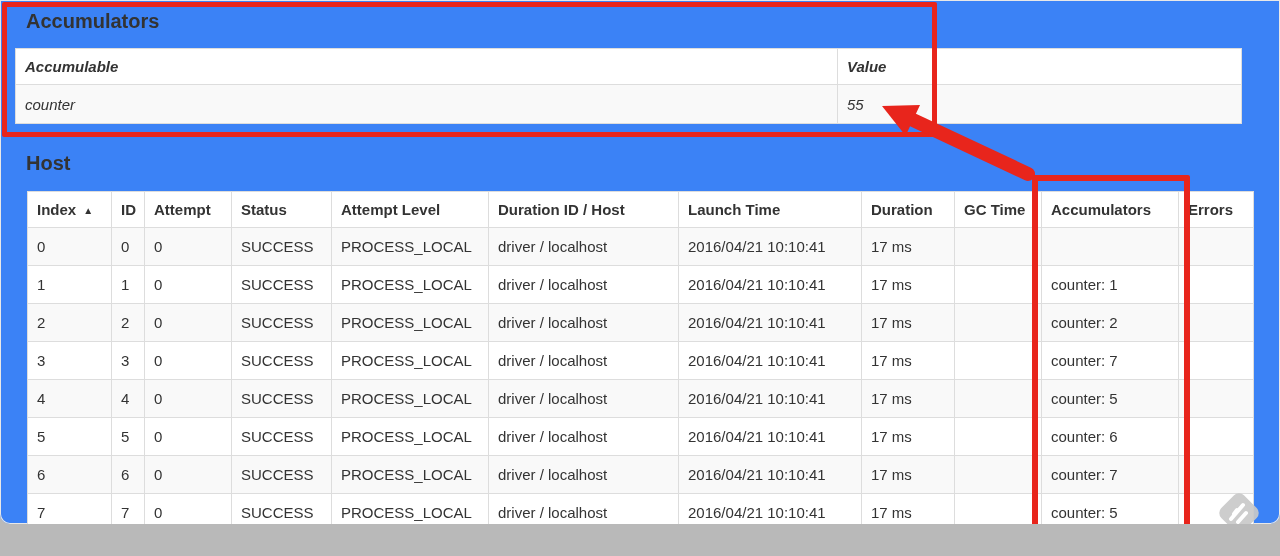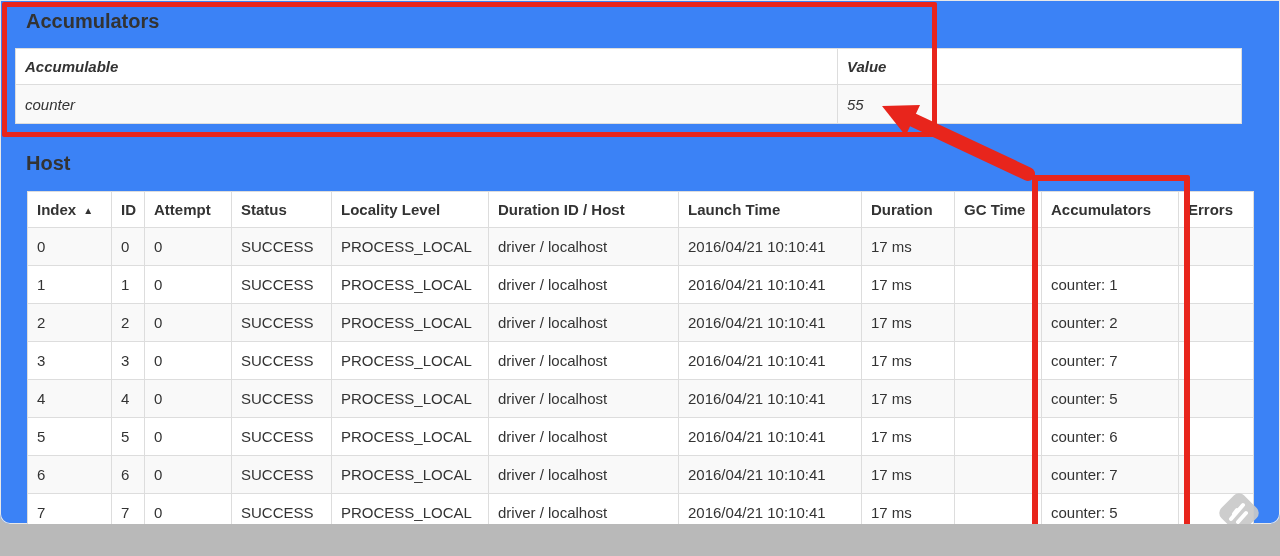--- a/index.html
+++ b/index.html
@@ -109,21 +109,21 @@
         <col style="width:87px">
       <col style="width:137px">
         <col style="width:75px">
     </colgroup>
     <thead>
         <tr>
           <th><span>Index</span><span class="sort-icon">▲</span></th>
           <th><span>ID</span></th>
           <th><span>Attempt</span></th>
           <th><span>Status</span></th>
-          <th><span>Locality Level</span></th>
+          <th><span>Attempt Level</span></th>
           <th><span>Duration ID / Host</span></th>
           <th><span>Launch Time</span></th>
           <th><span>Duration</span></th>
           <th><span>GC Time</span></th>
           <th><span>Accumulators</span></th>
           <th><span>Errors</span></th>
         </tr>
       </thead>
     <tbody>
         <tr>

